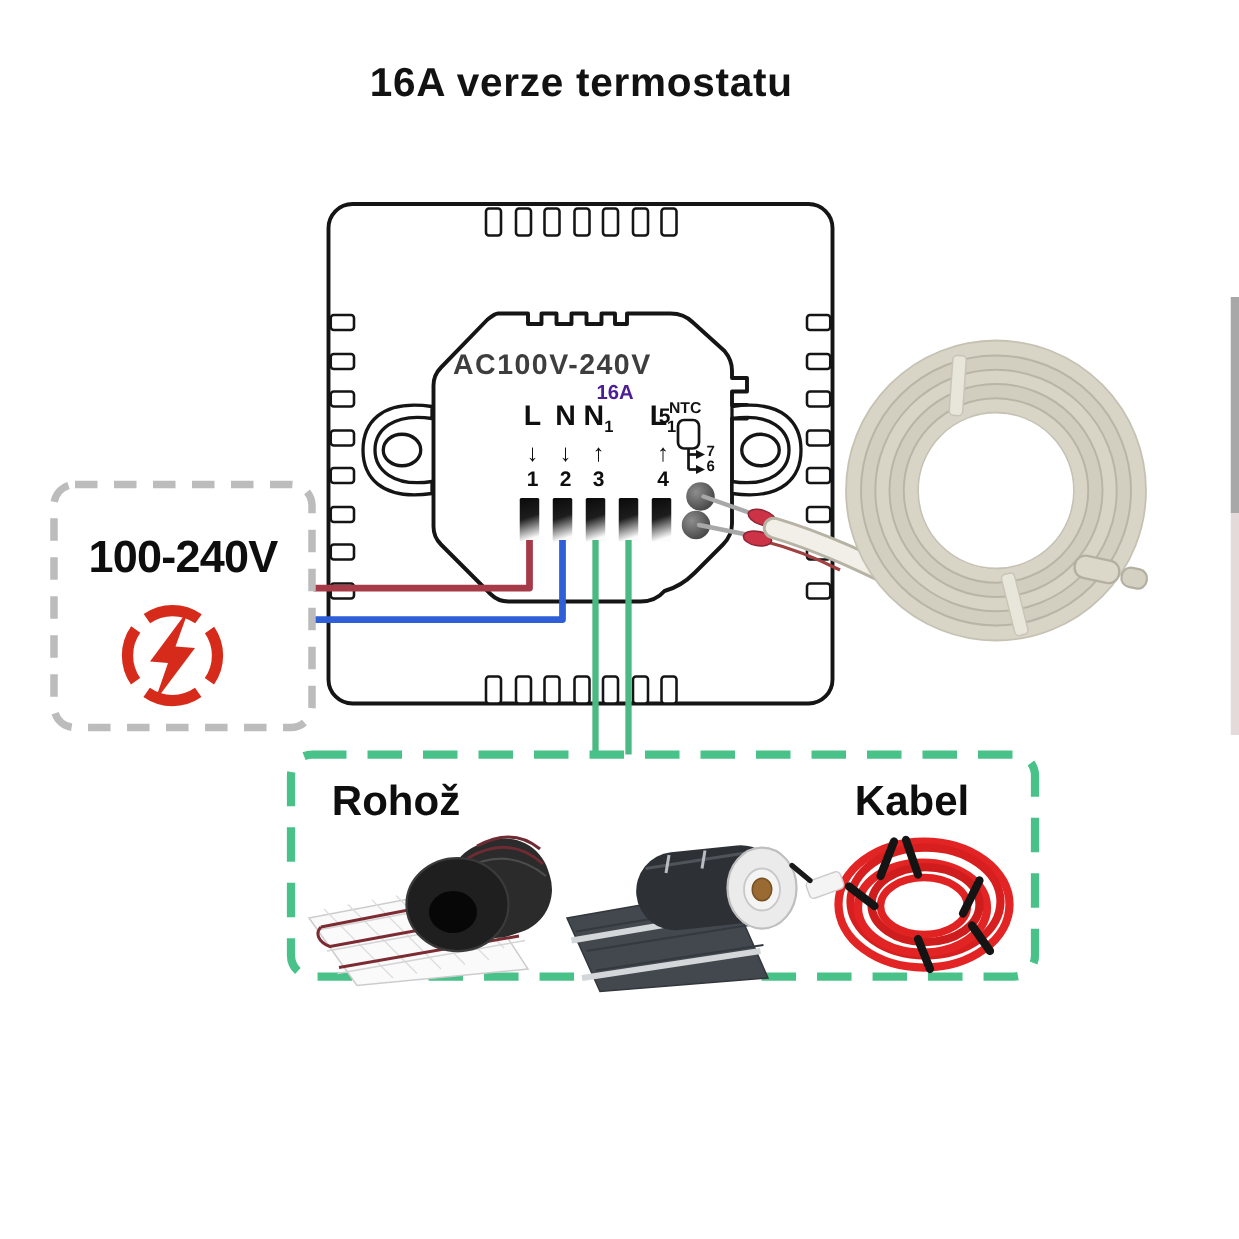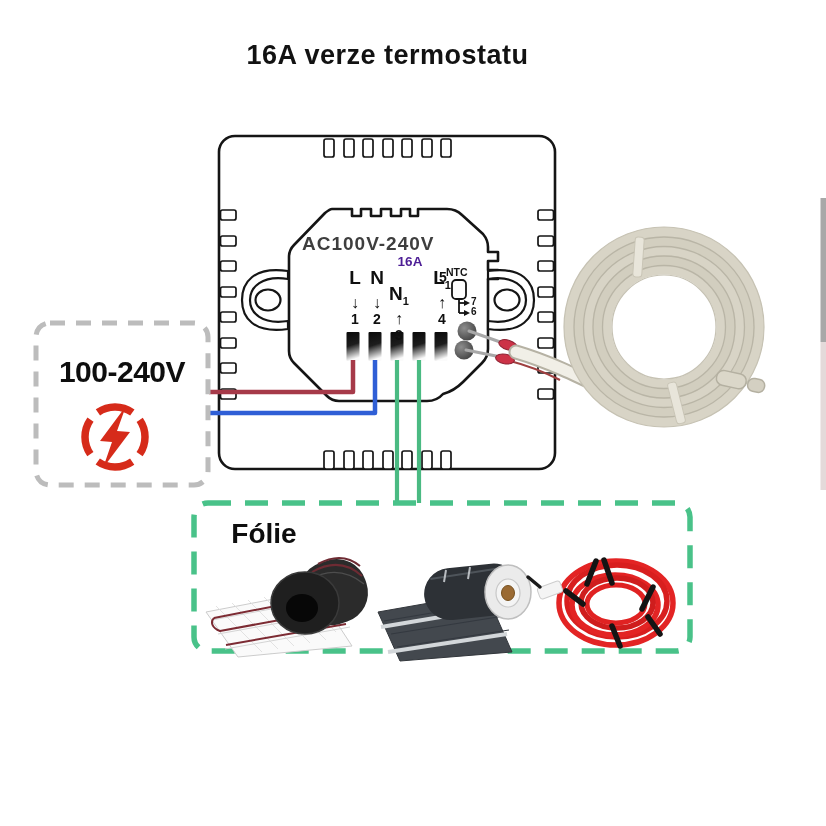--- a/index.html
+++ b/index.html
@@ -10,21 +10,21 @@
   #art{position:absolute;left:0;top:0;}
   .txt{position:absolute;white-space:nowrap;}
   .title{left:160px;top:40px;width:455px;text-align:center;font-size:27px;font-weight:bold;letter-spacing:.5px;color:#121212;}
   .rating{left:302px;top:233px;font-size:19px;font-weight:600;letter-spacing:1px;color:#3e3e3e;}
   .amp{left:394px;top:254px;width:32px;text-align:center;font-size:13.5px;font-weight:700;color:#4c1d95;}
   .term{position:absolute;width:30px;text-align:center;top:268px;}
   .term .lbl{display:block;font-size:19px;font-weight:bold;line-height:20px;color:#0f0f0f;}
   .term .lbl sub{font-size:11px;font-weight:bold;}
   .term .arw{display:block;font-size:16px;font-weight:bold;line-height:15px;color:#0f0f0f;}
   .term .num{display:block;font-size:14px;font-weight:bold;line-height:16px;color:#0f0f0f;margin-top:1px;}
-  .t0{left:340px;} .t1{left:362px;} .t2{left:384px;margin-top:16px;} .t3{left:427px;} .t4{left:428px;}
+  .t0{left:340px;} .t1{left:362px;} .t2{left:384px;} .t3{left:427px;} .t4{left:428px;}
   .ntc-label{left:446px;top:266px;width:28px;text-align:left;font-size:10.5px;font-weight:bold;color:#141414;}
   .ntc-7{left:471px;top:296px;font-size:10px;font-weight:bold;color:#141414;}
   .ntc-6{left:471px;top:306px;font-size:10px;font-weight:bold;color:#141414;}
   .psu-label{left:36px;top:355px;width:172px;text-align:center;font-size:30px;font-weight:bold;letter-spacing:-.5px;color:#0e0e0e;}
   .load-label{top:518px;width:150px;text-align:center;font-size:28px;font-weight:bold;color:#0e0e0e;}
   .load0{left:189px;} .load1{left:357px;} .load2{left:533px;}
 </style>
 </head>
 <body>
 
@@ -255,15 +255,16 @@
     <span class="arw"></span>
     <span class="num">5</span>
   </div>
 
   <div class="txt ntc-label">NTC</div>
   <div class="txt ntc-7">7</div>
   <div class="txt ntc-6">6</div>
 
   <div class="txt psu-label">100-240V</div>
 
-  <div class="txt load-label load0">Fólie</div>
+  <div class="txt load-label load0">Rohož</div>
+  <div class="txt load-label load2">Kabel</div>
 
 </div>
 
 </body></html>

